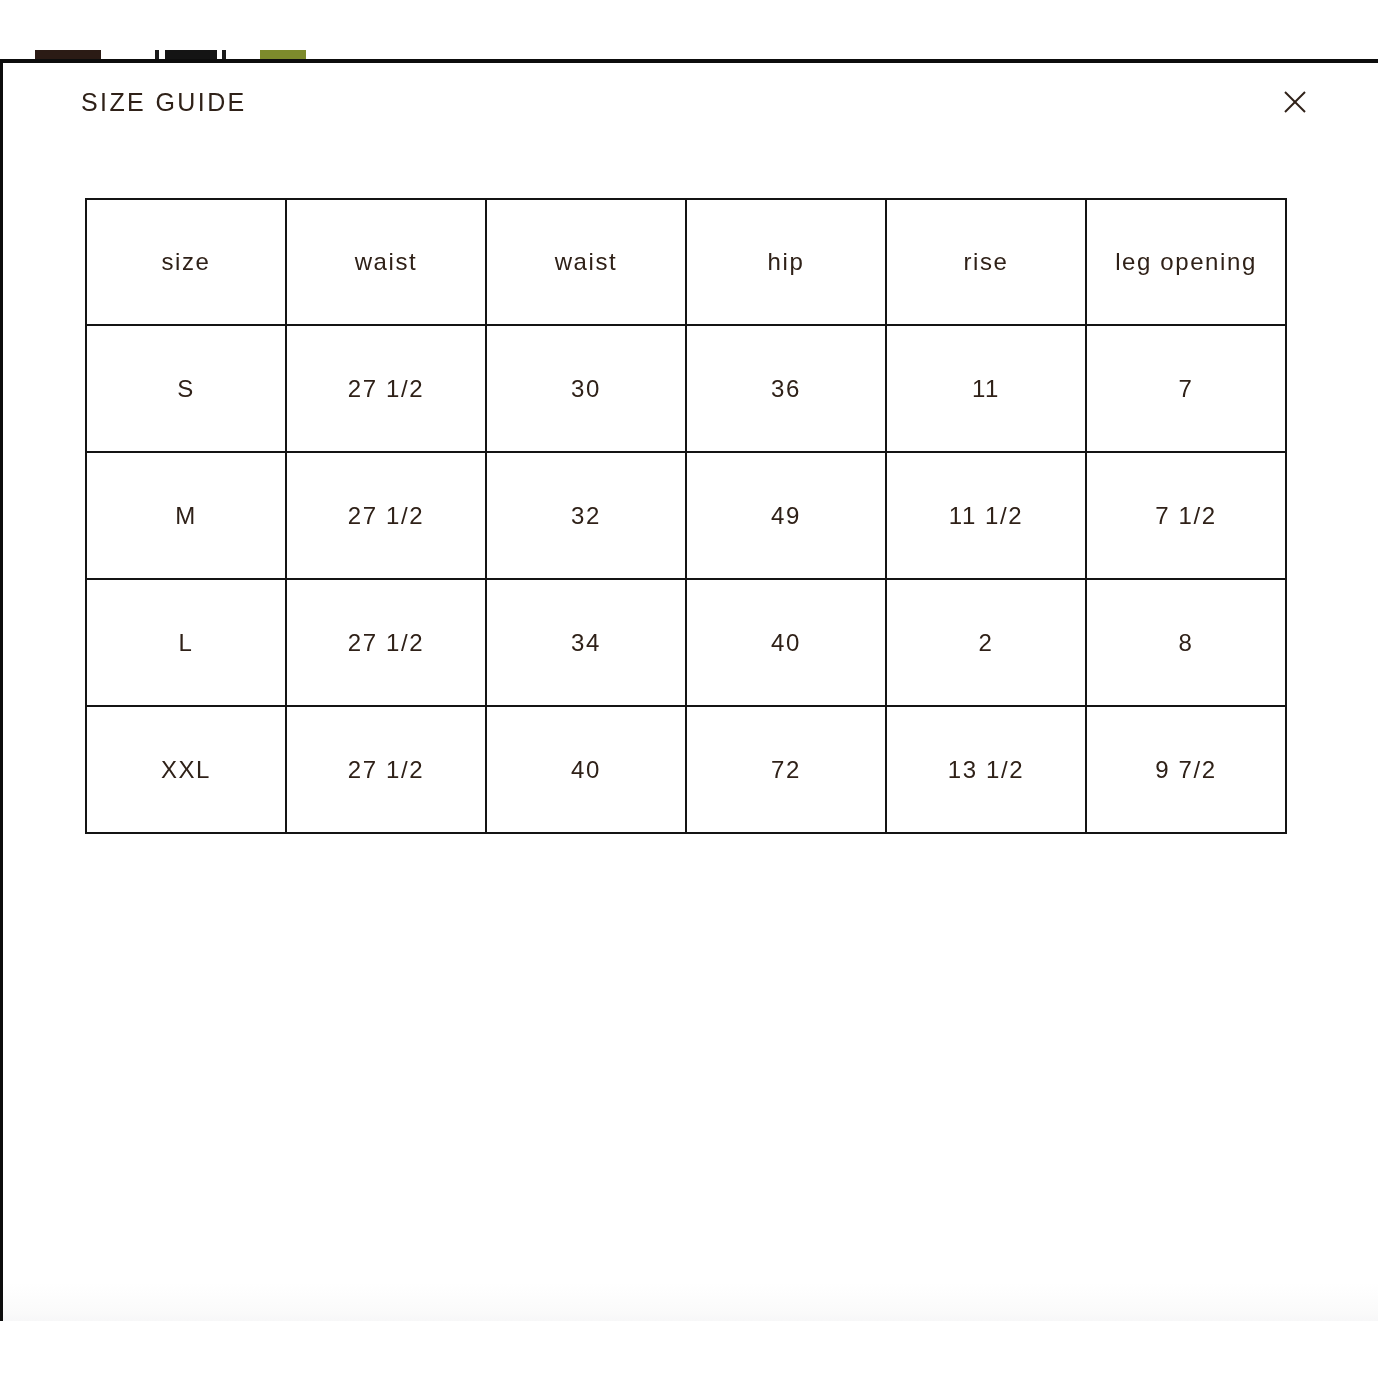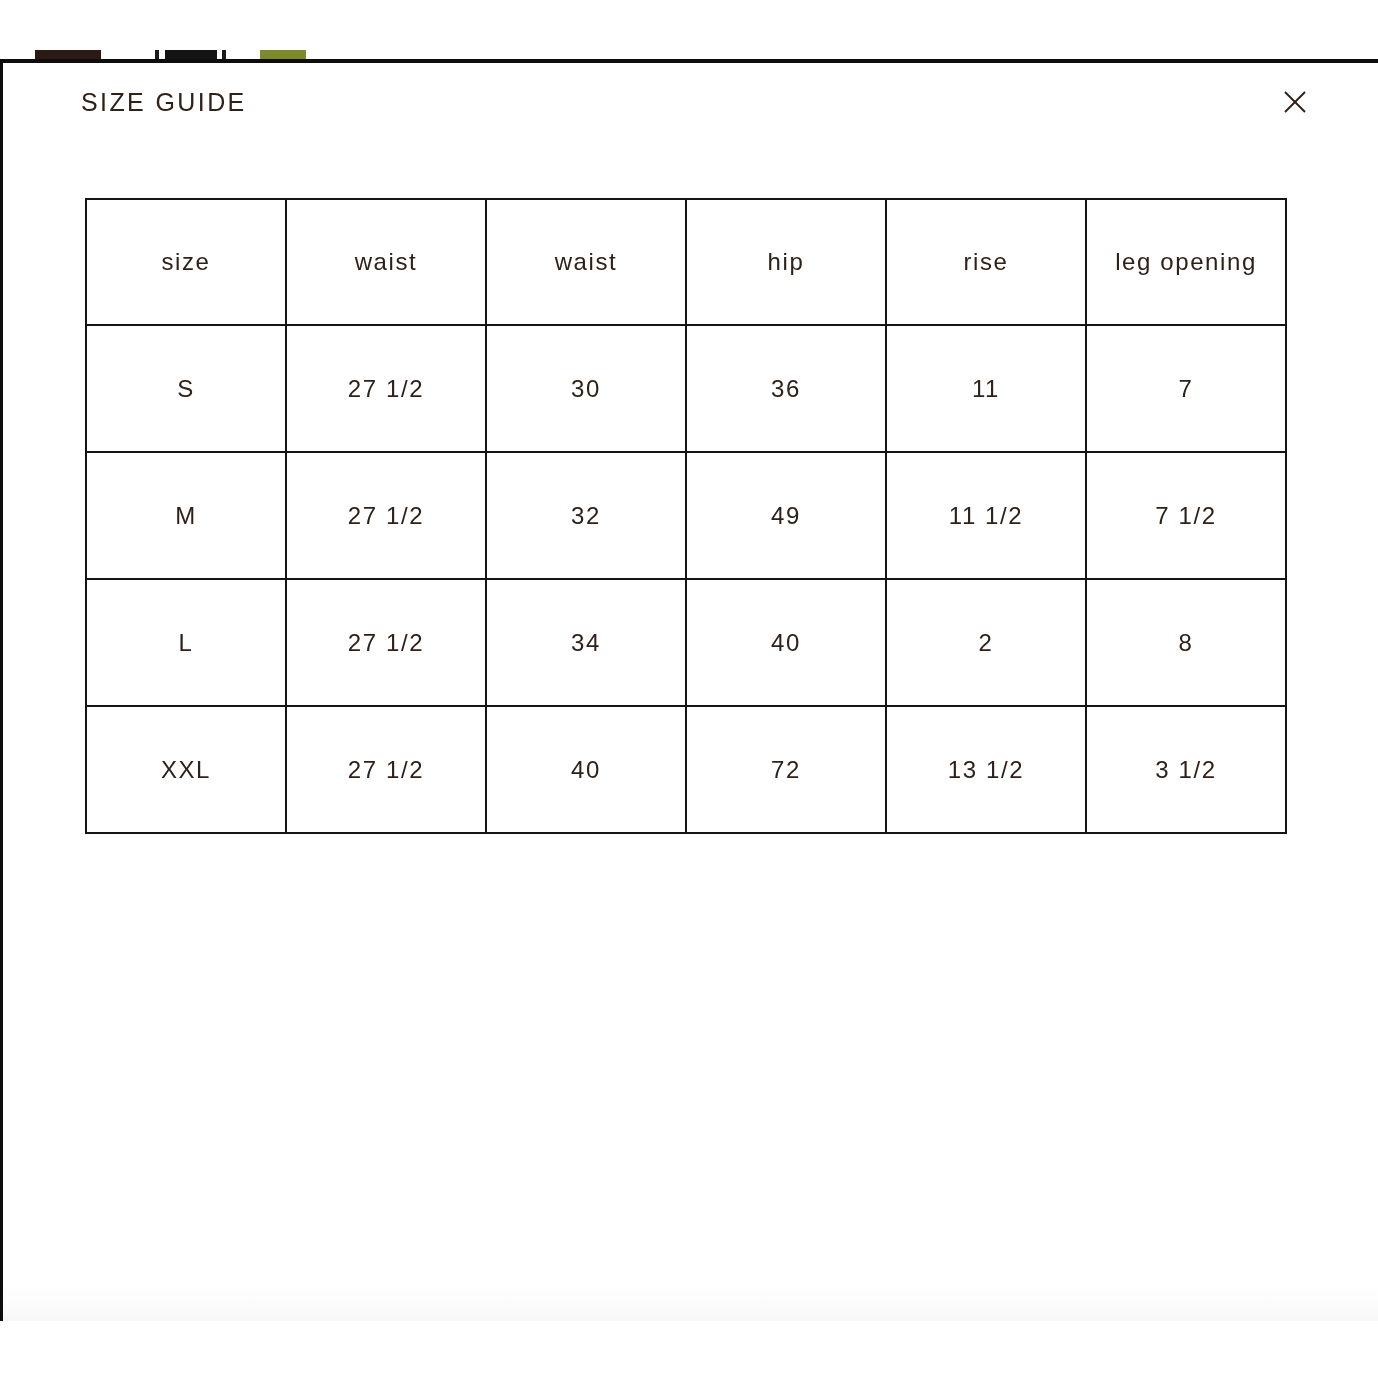--- a/index.html
+++ b/index.html
@@ -200,20 +200,20 @@
           <td>8</td>
         </tr>
 
 
         <tr>
           <td>XXL</td>
           <td>27 1/2</td>
           <td>40</td>
           <td>72</td>
           <td>13 1/2</td>
-          <td>3 1/2</td>
+          <td>9 7/2</td>
         </tr>
       </tbody>
     </table>
   </div>
 
   <div id="bottom-fade"></div>
 </div>
 
 </body></html>

